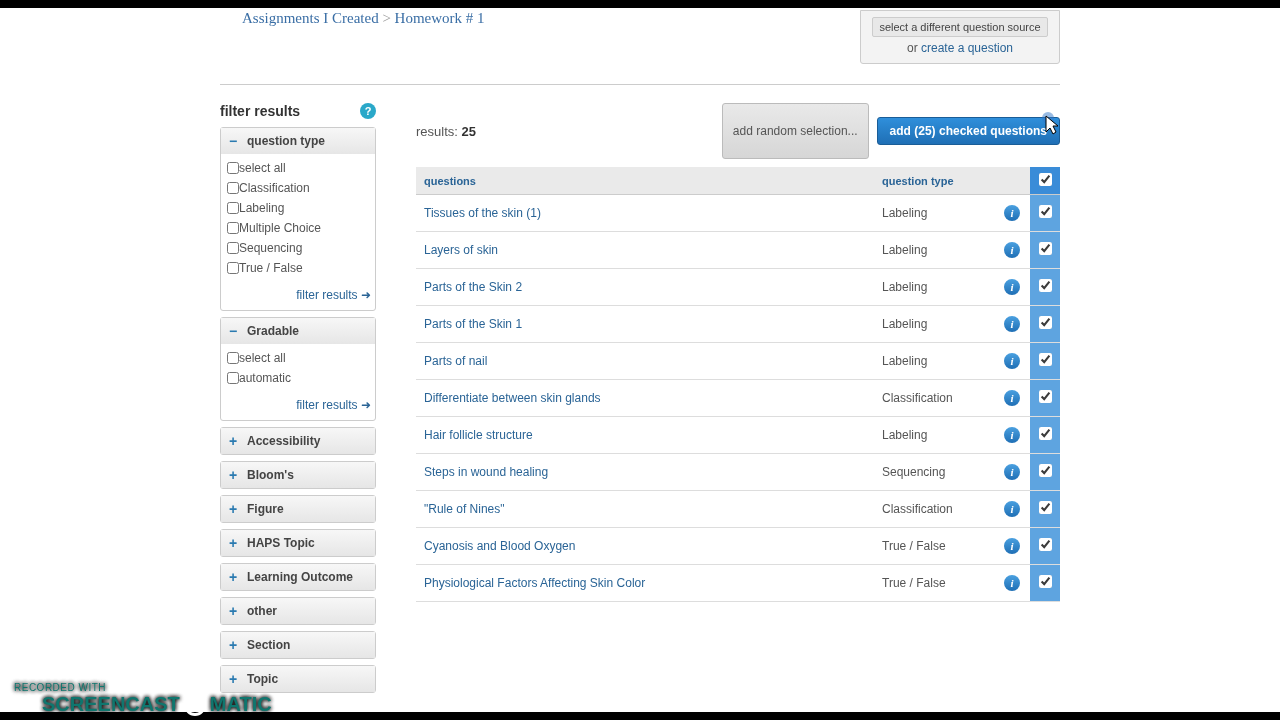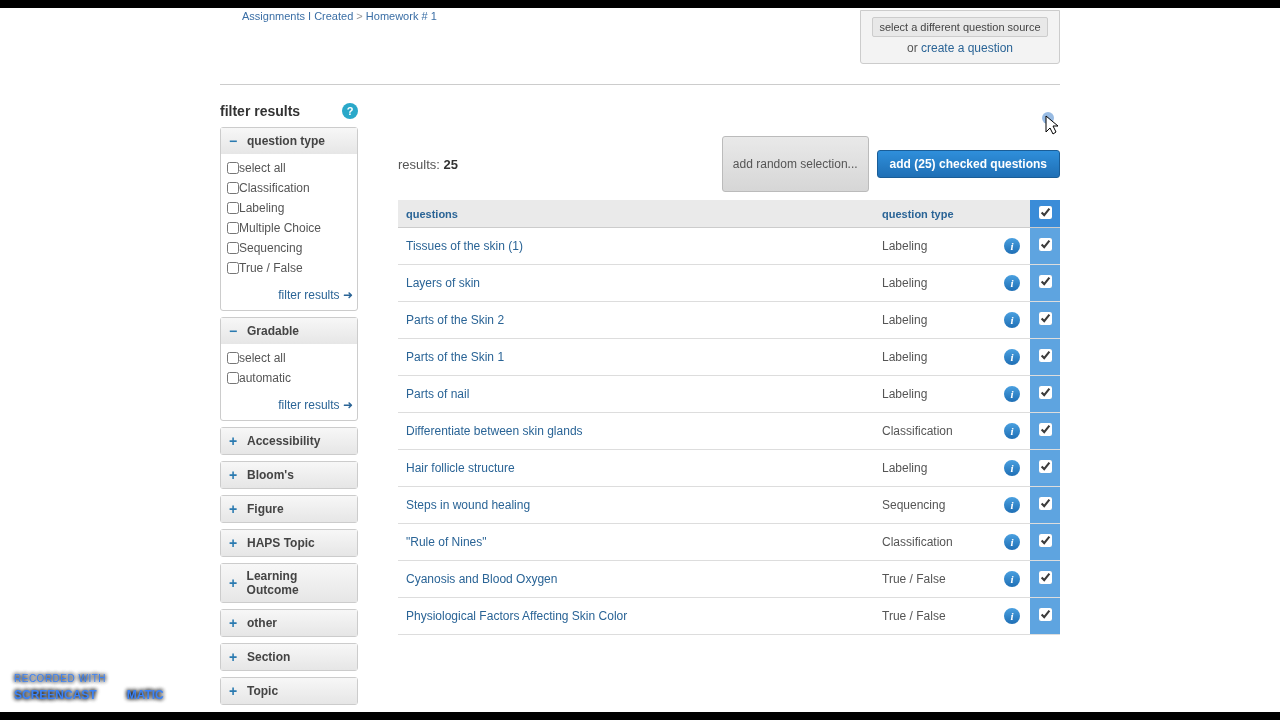--- a/index.html
+++ b/index.html
@@ -11,40 +11,40 @@
   }
   .letterbox-top, .letterbox-bottom {
     position: fixed; left:0; right:0; height:8px; background:#000; z-index:50;
   }
   .letterbox-top{top:0}.letterbox-bottom{bottom:0}
 
   .page { width: 1280px; height:720px; overflow:hidden; position:relative; }
   .container { width: 840px; margin: 0 auto; position:relative; padding-top:10px; }
 
   .top-row { display:flex; justify-content:space-between; align-items:flex-start; margin-bottom:20px; }
-  .breadcrumb { font-size:11px; color:#999; padding-top:0px; padding-left:22px; }
+  .breadcrumb { font-size:15px; color:#999; padding-top:0px; padding-left:22px;font-family:Liberation Serif, serif; }
   .breadcrumb a { color:#3a6ea5; text-decoration:none; }
 
   .source-box {
     border:1px solid #ccc; background:#f3f3f3; padding:6px 8px 8px 8px;
     text-align:center; width:200px; font-size:12px; color:#555;
     border-radius:0 0 3px 3px;
   }
   .source-box .btn-link {
     background:#e8e8e8; border:1px solid #ccc; padding:3px 6px; border-radius:2px;
     font-size:11px; color:#444; display:inline-block; margin-bottom:4px; cursor:pointer;
   }
   .source-box a { color:#2a6496; text-decoration:none; }
 
   hr.sep { border:0; border-top:1px solid #ccc; margin:10px 0 18px 0; }
 
   .main { display:flex; gap:40px; }
 
   
-  .sidebar { width:138px; flex-shrink:0; }
+  .sidebar { width:156px; flex-shrink:0; }
   .sidebar h3 { font-size:14px; font-weight:bold; color:#333; margin-bottom:8px; display:flex; align-items:center; justify-content:space-between;}
   .help-icon {
     display:inline-flex; width:16px; height:16px; border-radius:50%; background:#2aa8c9;
     color:#fff; font-size:11px; font-weight:bold; align-items:center; justify-content:center;
   }
   .panel {
     border:1px solid #ccc; border-radius:3px; margin-bottom:6px;
   }
   .panel-header {
     background:linear-gradient(#f7f7f7,#e6e6e6);
@@ -58,21 +58,21 @@
   .chk-row { display:flex; align-items:center; padding:3px 0; font-size:12px; color:#555; }
   .chk-row input { width:12px; height:12px; }
   .filter-link {
     text-align:right; font-size:12px; padding:6px 4px 8px 0;
   }
   .filter-link a { color:#2a6496; text-decoration:none; }
   .arrow { color:#2a6496; }
 
   
   .content { flex:1; }
-  .results-bar { display:flex; align-items:center; justify-content:space-between; margin-bottom:8px;margin-top:33px; }
+  .results-bar { display:flex; align-items:center; justify-content:space-between; margin-bottom:8px; }
   .results-bar .left { font-size:13px; color:#555; }
   .results-bar .left b { color:#333; }
   .btn-gray {
     background:linear-gradient(#e9e9e9,#d6d6d6); border:1px solid #bbb; color:#555;
     padding:20px 10px; border-radius:3px; font-size:12px; cursor:pointer;
   }
   .btn-blue {
     background:linear-gradient(#2f8fdb,#1f6fb5); border:1px solid #1a5d97; color:#fff;
     padding:6px 12px; border-radius:3px; font-size:12px; font-weight:bold; cursor:pointer;
   }
@@ -102,25 +102,25 @@
     font-size:11px; align-items:center; justify-content:center; cursor:pointer;
   }
 
   
   .cursor {
     position:absolute; left:1040px; top:112px; z-index:60;
     width:20px; height:24px; pointer-events:none;
   }
 
   .watermark {
-    position:fixed; left:14px; bottom:14px; color:#3b82f6; z-index:70;
+    position:fixed; left:14px; bottom:4px; color:#0f766e; z-index:70;
     font-family:Arial,sans-serif; text-shadow:0 0 4px #000,0 0 4px #000;
   }
   .watermark .small { font-size:10px; letter-spacing:0.5px; }
-  .watermark .big { font-size:12px; font-weight:bold; display:flex; align-items:center; gap:4px; }
+  .watermark .big { font-size:20px; font-weight:bold; display:flex; align-items:flex-end; gap:4px;margin-left:28px; }
   .watermark .ring {
     display:inline-flex; width:22px; height:22px; border:3px solid #fff; border-radius:50%;
     align-items:center; justify-content:center;
   }
   .watermark .ring::after{content:"";width:8px;height:8px;border-radius:50%;background:#fff;}
 
   .header-check { accent-color:#333; }
   td.checkcell input, th.check-col input { accent-color:#fff; }
 </style>
 </head>

